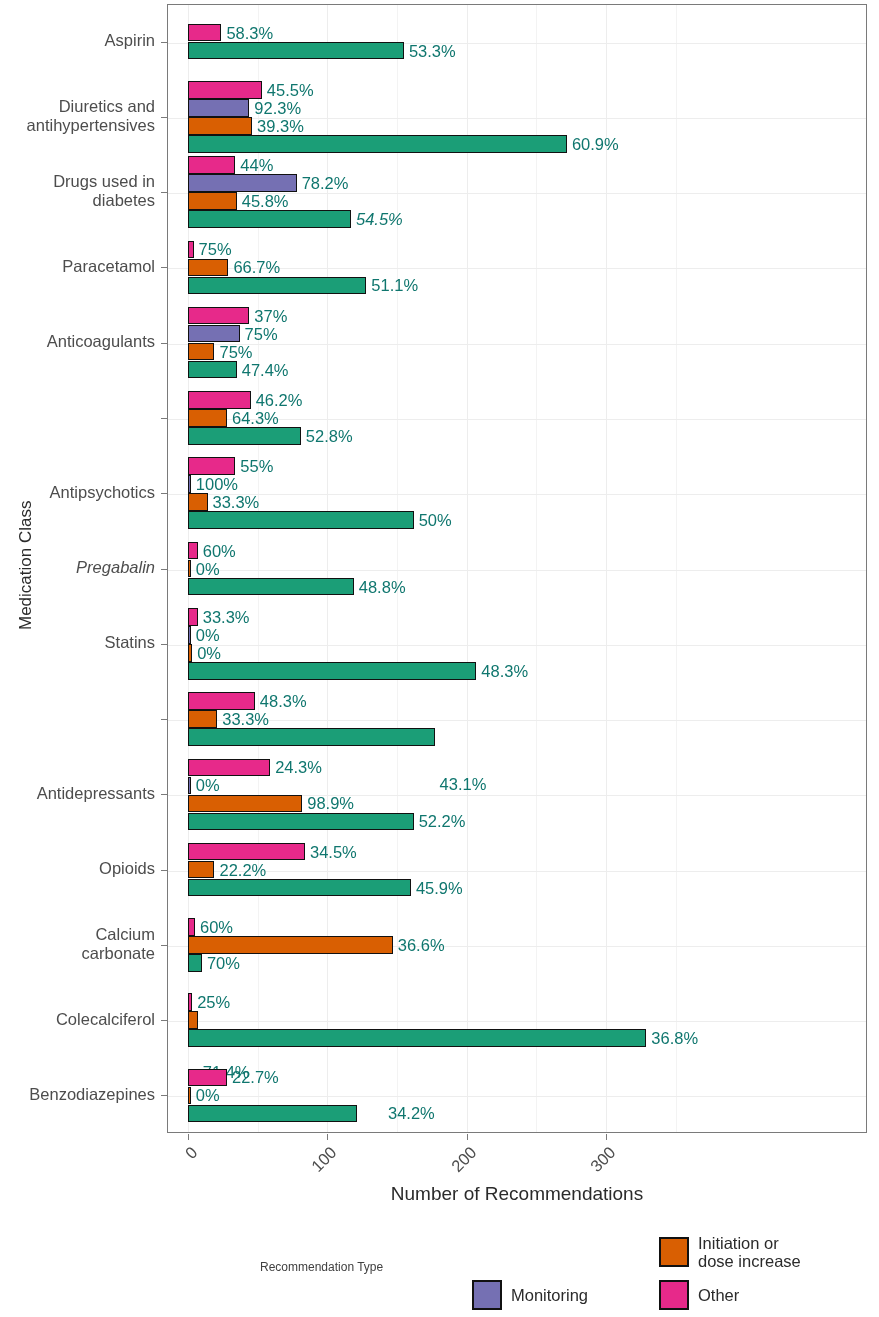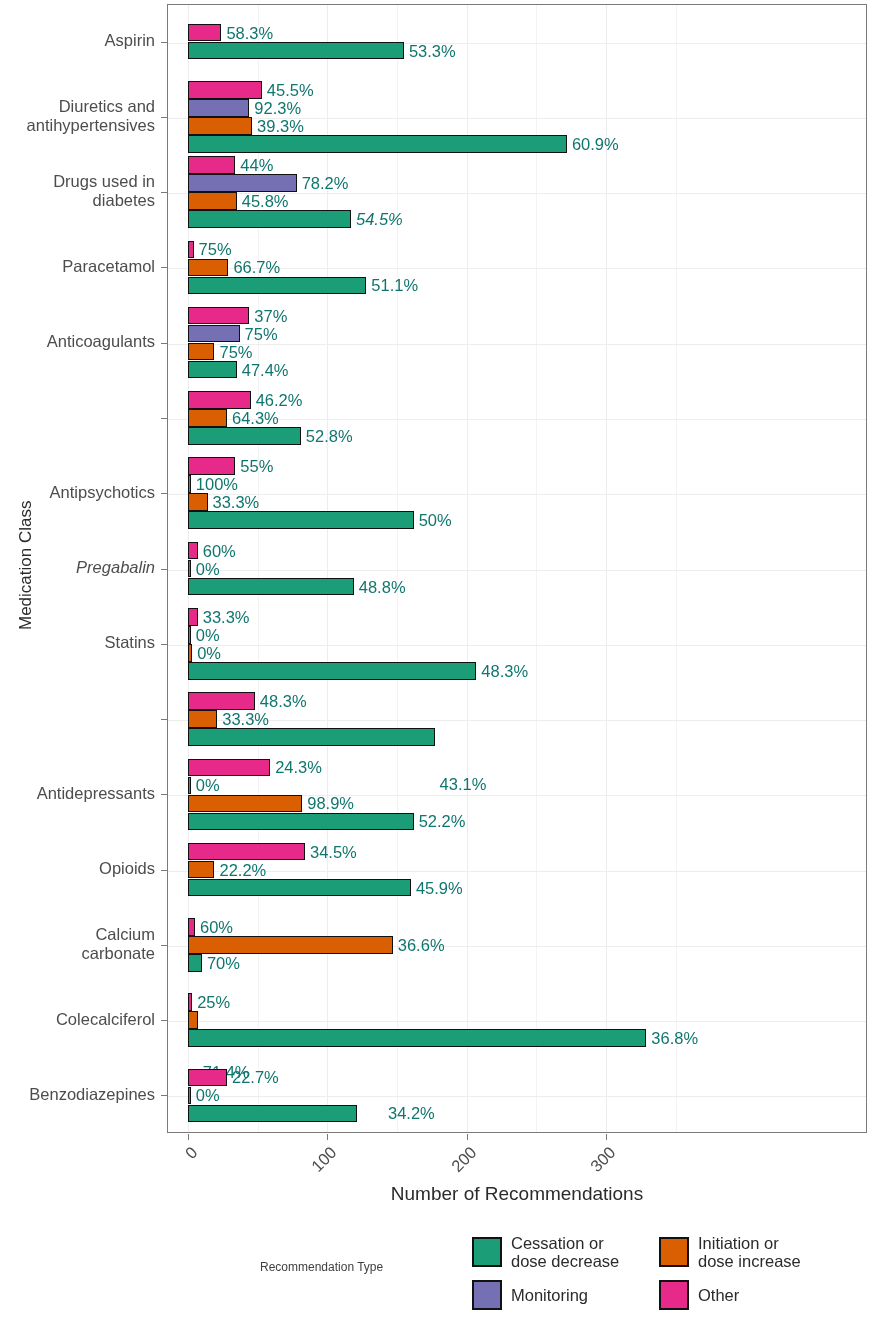--- a/index.html
+++ b/index.html
@@ -156,25 +156,20 @@
       <div class="xtickmark" style="left: 466.6px;"></div>
       <div class="xticklabel" style="left: 366.6px; width: 100px;">200</div>
       <div class="xtickmark" style="left: 605.9px;"></div>
       <div class="xticklabel" style="left: 505.9px; width: 100px;">300</div>
     </div>
 
   <div id="x-axis-title">Number of Recommendations</div>
 
   <div id="legend">
     <div id="legend-title">Recommendation Type</div>
-  <div class="legend-entry" style="left: 305px; top: 6px;">
-        <span class="legend-swatch" style="background: rgb(27, 158, 119);"></span>
-        <span class="legend-label">Cessation or
-dose decrease</span>
-      </div>
       <div class="legend-entry" style="left: 492px; top: 6px;">
         <span class="legend-swatch" style="background: rgb(217, 95, 2);"></span>
         <span class="legend-label">Initiation or
 dose increase</span>
       </div>
       <div class="legend-entry" style="left: 305px; top: 52px;">
         <span class="legend-swatch" style="background: rgb(117, 112, 179);"></span>
         <span class="legend-label">Monitoring</span>
       </div>
       <div class="legend-entry" style="left: 492px; top: 52px;">

